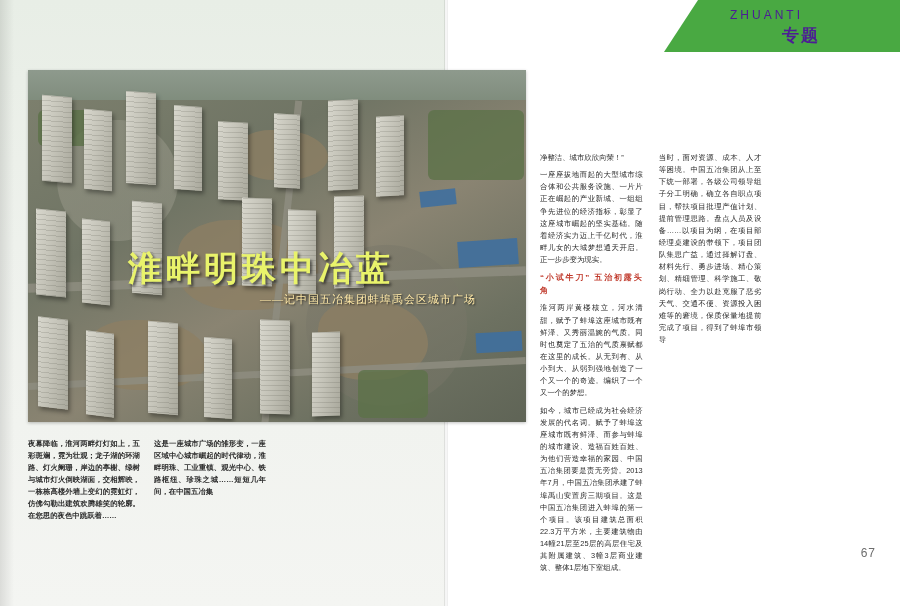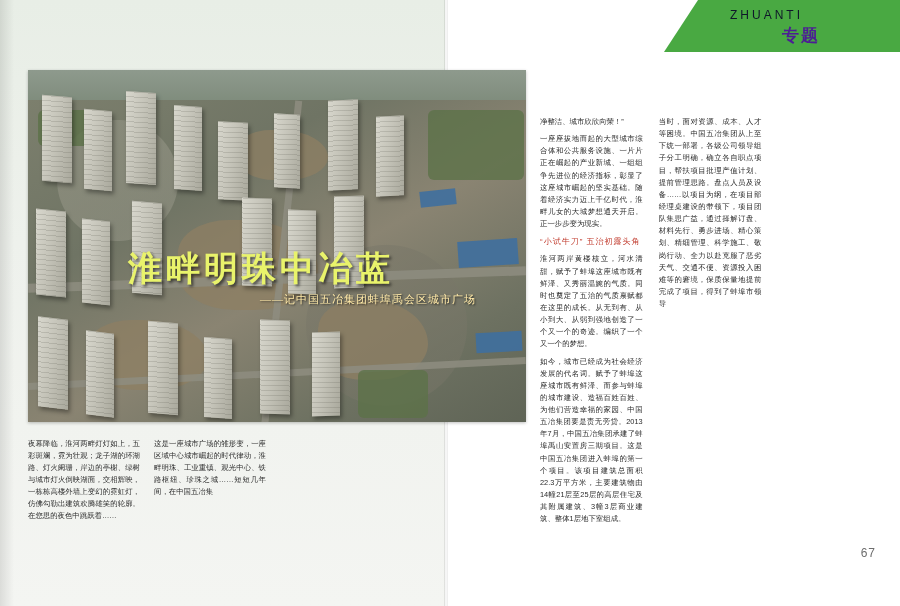--- a/index.html
+++ b/index.html
@@ -34,21 +34,21 @@
 
   
   .tab{
     position:absolute;right:0;top:0;width:236px;height:52px;
     background:#49a942;
     clip-path:polygon(34px 0, 236px 0, 236px 52px, 0 52px);
     color:#ffffff;
   }
   .tab .pinyin{
     position:absolute;left:66px;top:8px;
-    font-size:12px;letter-spacing:3px;color:#0f172a;
+    font-size:12px;letter-spacing:3px;color:#4c1d95;
   }
   .tab .cn{
     position:absolute;left:118px;top:24px;
     font-size:17px;font-weight:bold;letter-spacing:2px;color:#4c1d95;
   }
 
   
   .photo{
     position:absolute;left:28px;top:70px;width:498px;height:352px;
     overflow:hidden;
@@ -102,33 +102,33 @@
   .lcols{
     position:absolute;left:28px;top:438px;width:498px;height:110px;
     display:flex;gap:14px;
   }
   .lcol{
     width:112px;
     font-size:7.4px;line-height:1.62;color:#2d2d2d;
     text-align:justify;
     writing-mode:horizontal-tb;
   }
-  .lcol p{margin:0 0 4px 0;}
+  .lcol p{margin:0 0 4px 0;font-weight:bold;}
 
   
   .rcols{
     position:absolute;left:540px;top:116px;width:340px;height:420px;
     display:flex;gap:16px;
   }
   .rcol{
-    width:104px;font-size:7.4px;line-height:1.64;color:#2a2a2a;text-align:justify;
+    width:104px;font-size:7.4px;line-height:1.64;color:#2a2a2a;text-align:justify;margin-top:36px;
   }
   .rcol p{margin:0 0 5px 0;}
   .sec-title{
-    color:#c0392b;font-weight:normal;font-size:8px;letter-spacing:1px;margin:4px 0 3px 0;
+    color:#c0392b;font-weight:bold;font-size:8px;letter-spacing:1px;margin:4px 0 3px 0;
   }
   .folio{
     position:absolute;right:24px;bottom:46px;
     font-size:12px;color:#6d6d6d;letter-spacing:1px;
   }
   .shadow-edge{
     position:absolute;left:0;top:0;width:14px;height:606px;
     background:linear-gradient(90deg,rgba(0,0,0,.10),transparent);
   }
 </style>

